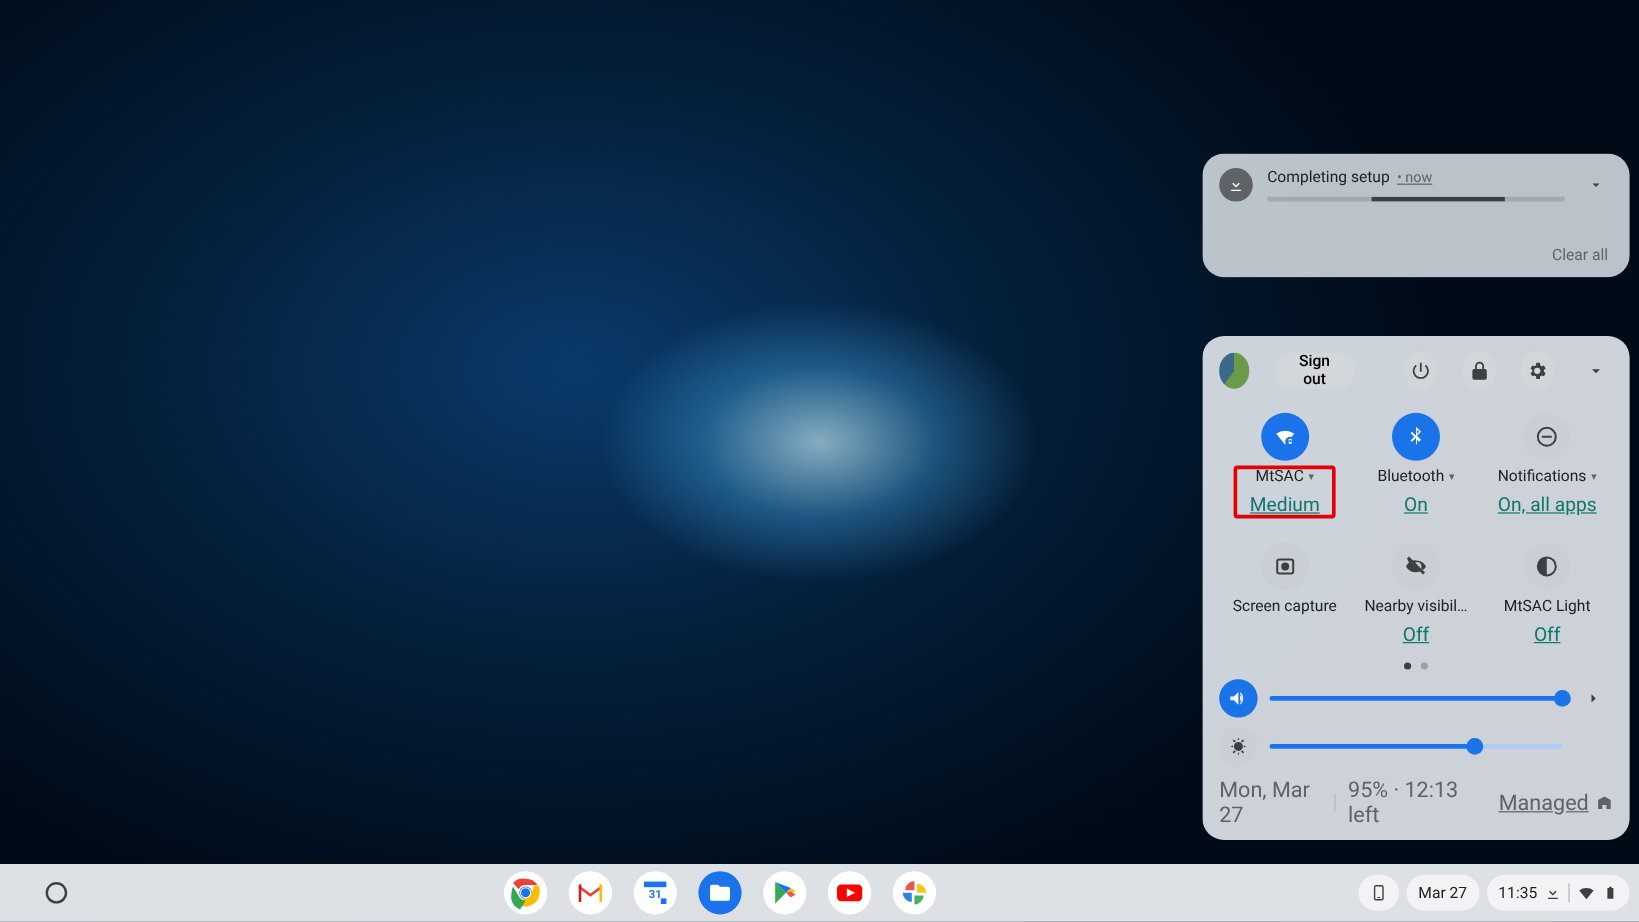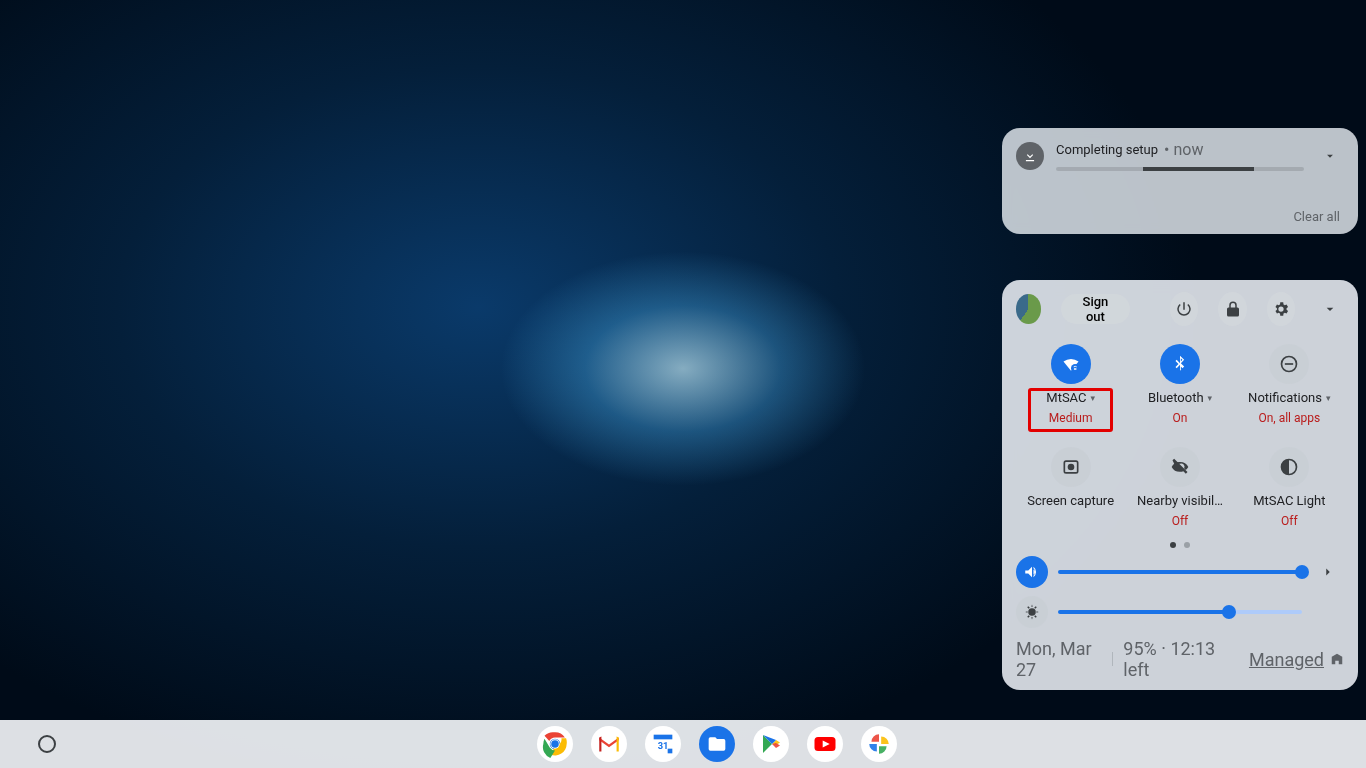--- a/index.html
+++ b/index.html
@@ -41,21 +41,21 @@
   width:356px;
   background: rgba(220,227,233,0.85);
   backdrop-filter: blur(6px);
   border-radius:18px;
   padding:12px 14px 10px 14px;
 }
 .notif-row{ display:flex; align-items:center; gap:12px;justify-content:flex-end;}
 .notif-icon{ width:28px;height:28px;border-radius:50%;background:#5f6368;display:flex;align-items:center;justify-content:center;}
 .notif-body{ flex:1; }
 .notif-title-line{ font-size:13px; color:#202124; display:flex; gap:6px; align-items:center;}
-.notif-time{ color:#5f6368; font-size:16px;}
+.notif-time{ color:#5f6368; font-size:12px;text-decoration:underline;}
 .notif-progress{ margin-top:8px; height:4px; background:rgba(95,99,104,0.25); border-radius:2px; position:relative; overflow:hidden;}
 .notif-progress::after{ content:""; position:absolute; left:35%; width:45%; top:0; bottom:0; background:#3c4043;}
 .notif-caret{ width:28px;height:28px;border-radius:50%;display:flex;align-items:center;justify-content:center; cursor:pointer;}
 .clear-all{ text-align:right; margin-top:38px; font-size:13px; color:#5f6368; cursor:pointer; padding-right:4px;}
 
 
 .qs-panel{
   position:absolute;
   right:8px; top:280px;
   width:356px;
@@ -72,21 +72,21 @@
 .hicon{ width:34px;height:34px;border-radius:50%;background:rgba(210,215,220,0.8);display:flex;align-items:center;justify-content:center;cursor:pointer;}
 .hicon.plain{ background:transparent;}
 
 .qs-tiles{ display:grid; grid-template-columns:repeat(3,1fr); margin-top:18px; row-gap:22px;}
 .tile{ display:flex; flex-direction:column; align-items:center; gap:6px; cursor:pointer; position:relative;}
 .tile-icon{ width:40px;height:40px;border-radius:50%; display:flex;align-items:center;justify-content:center;}
 .tile-icon.on{ background:#1a73e8; color:#fff;}
 .tile-icon.off{ background:rgba(200,206,212,0.8); color:#3c4043;}
 .tile-label{ font-size:13px; display:flex; align-items:center; gap:4px; color:#202124; max-width:100%; }
 .tile-label .trunc{ max-width:92px; overflow:hidden; text-overflow:ellipsis; white-space:nowrap;}
-.tile-sub{ font-size:12px; color:#b91c1c;}
+.tile-sub{ font-size:16px; color:#0f766e;text-decoration:underline;}
 .caret{ font-size:9px; color:#5f6368;}
 .red-box{ position:absolute; top:44px; left:12px; right:12px; height:44px; border:3px solid #e30000; border-radius:3px; pointer-events:none;}
 
 .pager{ display:flex; justify-content:center; gap:8px; margin:14px 0 8px; }
 .pager-dot{ width:6px;height:6px;border-radius:50%; background:#9aa0a6;}
 .pager-dot.active{ background:#3c4043;}
 
 .slider-row{ display:flex; align-items:center; gap:10px; margin:8px 0;}
 .slider-lead{ width:32px;height:32px;border-radius:50%;display:flex;align-items:center;justify-content:center;}
 .slider-lead.on{ background:#1a73e8; color:#fff;}
@@ -335,15 +335,39 @@
       </div>
       <div class="app-icon">
         <svg width="26" height="26" viewBox="0 0 48 48">
             <path fill="#ea4335" d="M24 24V6a14 14 0 0 0-14 14h14z" opacity=".9"></path>
             <path fill="#fbbc04" d="M24 24h18a14 14 0 0 0-14-14v14z" opacity=".9"></path>
             <path fill="#34a853" d="M24 24v18a14 14 0 0 0 14-14H24z" opacity=".9"></path>
             <path fill="#1a73e8" d="M24 24H6a14 14 0 0 0 14 14V24z" opacity=".9"></path>
           </svg>
       </div>
     </div>
+    <div class="shelf-right">
+      <div class="shelf-pill">
+        <svg width="14" height="18" viewBox="0 0 24 24" fill="#3c4043">
+            <rect x="6" y="2" width="12" height="20" rx="2" fill="none" stroke="#3c4043" stroke-width="2"></rect>
+            <rect x="10" y="18" width="4" height="1.5" fill="#3c4043"></rect>
+          </svg>
+      </div>
+      <div class="shelf-pill nohover">
+          <span>Mar 27</span>
+        </div>
+      <div class="shelf-pill">
+        <span>11:35</span>
+        <svg width="14" height="14" viewBox="0 0 24 24" fill="#3c4043">
+            <path d="M12 3v10l4-4 1.4 1.4L12 16 6.6 10.4 8 9l4 4V3zM5 19h14v2H5z"></path>
+          </svg>
+        <span style="width:1px;height:16px;background:#b0b6bc;"></span>
+        <svg width="16" height="16" viewBox="0 0 24 24" fill="#3c4043">
+            <path d="M12 20l9-11a15 15 0 0 0-18 0l9 11z"></path>
+          </svg>
+        <svg width="12" height="16" viewBox="0 0 24 24" fill="#3c4043">
+            <path d="M16 4h-2V2h-4v2H8a1 1 0 0 0-1 1v16a1 1 0 0 0 1 1h8a1 1 0 0 0 1-1V5a1 1 0 0 0-1-1z"></path>
+          </svg>
+      </div>
+    </div>
   </div>
 
 </div>
 
 </body></html>

